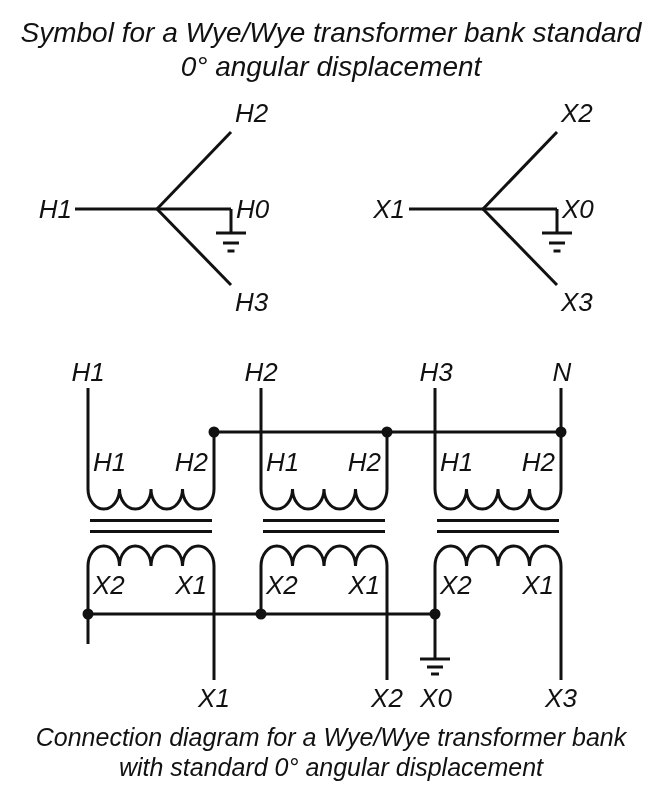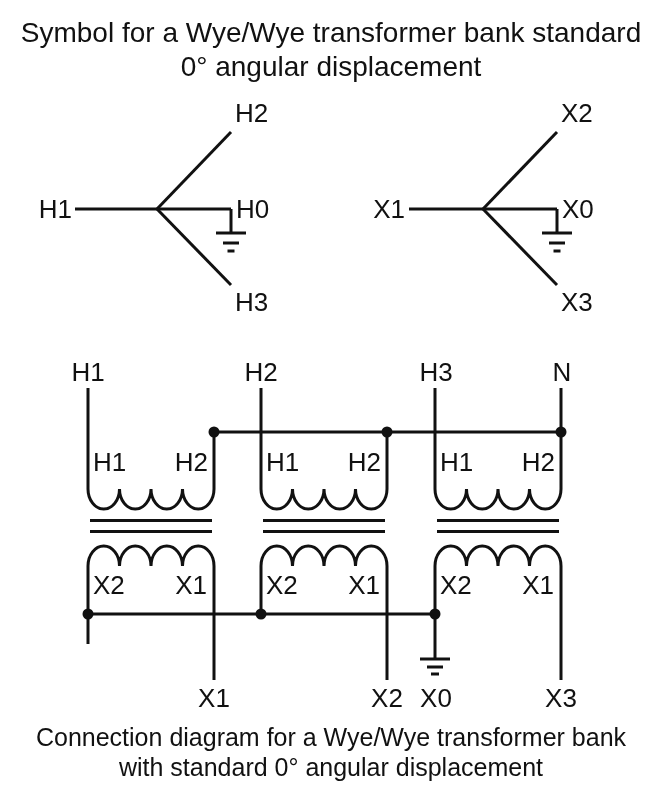--- a/index.html
+++ b/index.html
@@ -11,20 +11,21 @@
     margin: 0;
     padding: 0;
     background: var(--bg-color);
   }
   .page {
     width: 662px;
     height: 787px;
     background: var(--bg-color);
     position: relative;
     overflow: hidden;
+    font-style: italic;
   }
   svg { display: block; }
   .stroke {
     stroke: var(--line-color);
     stroke-width: 3;
     fill: none;
     stroke-linecap: butt;
   }
   .dot { fill: var(--line-color); stroke: none; }
   text {

